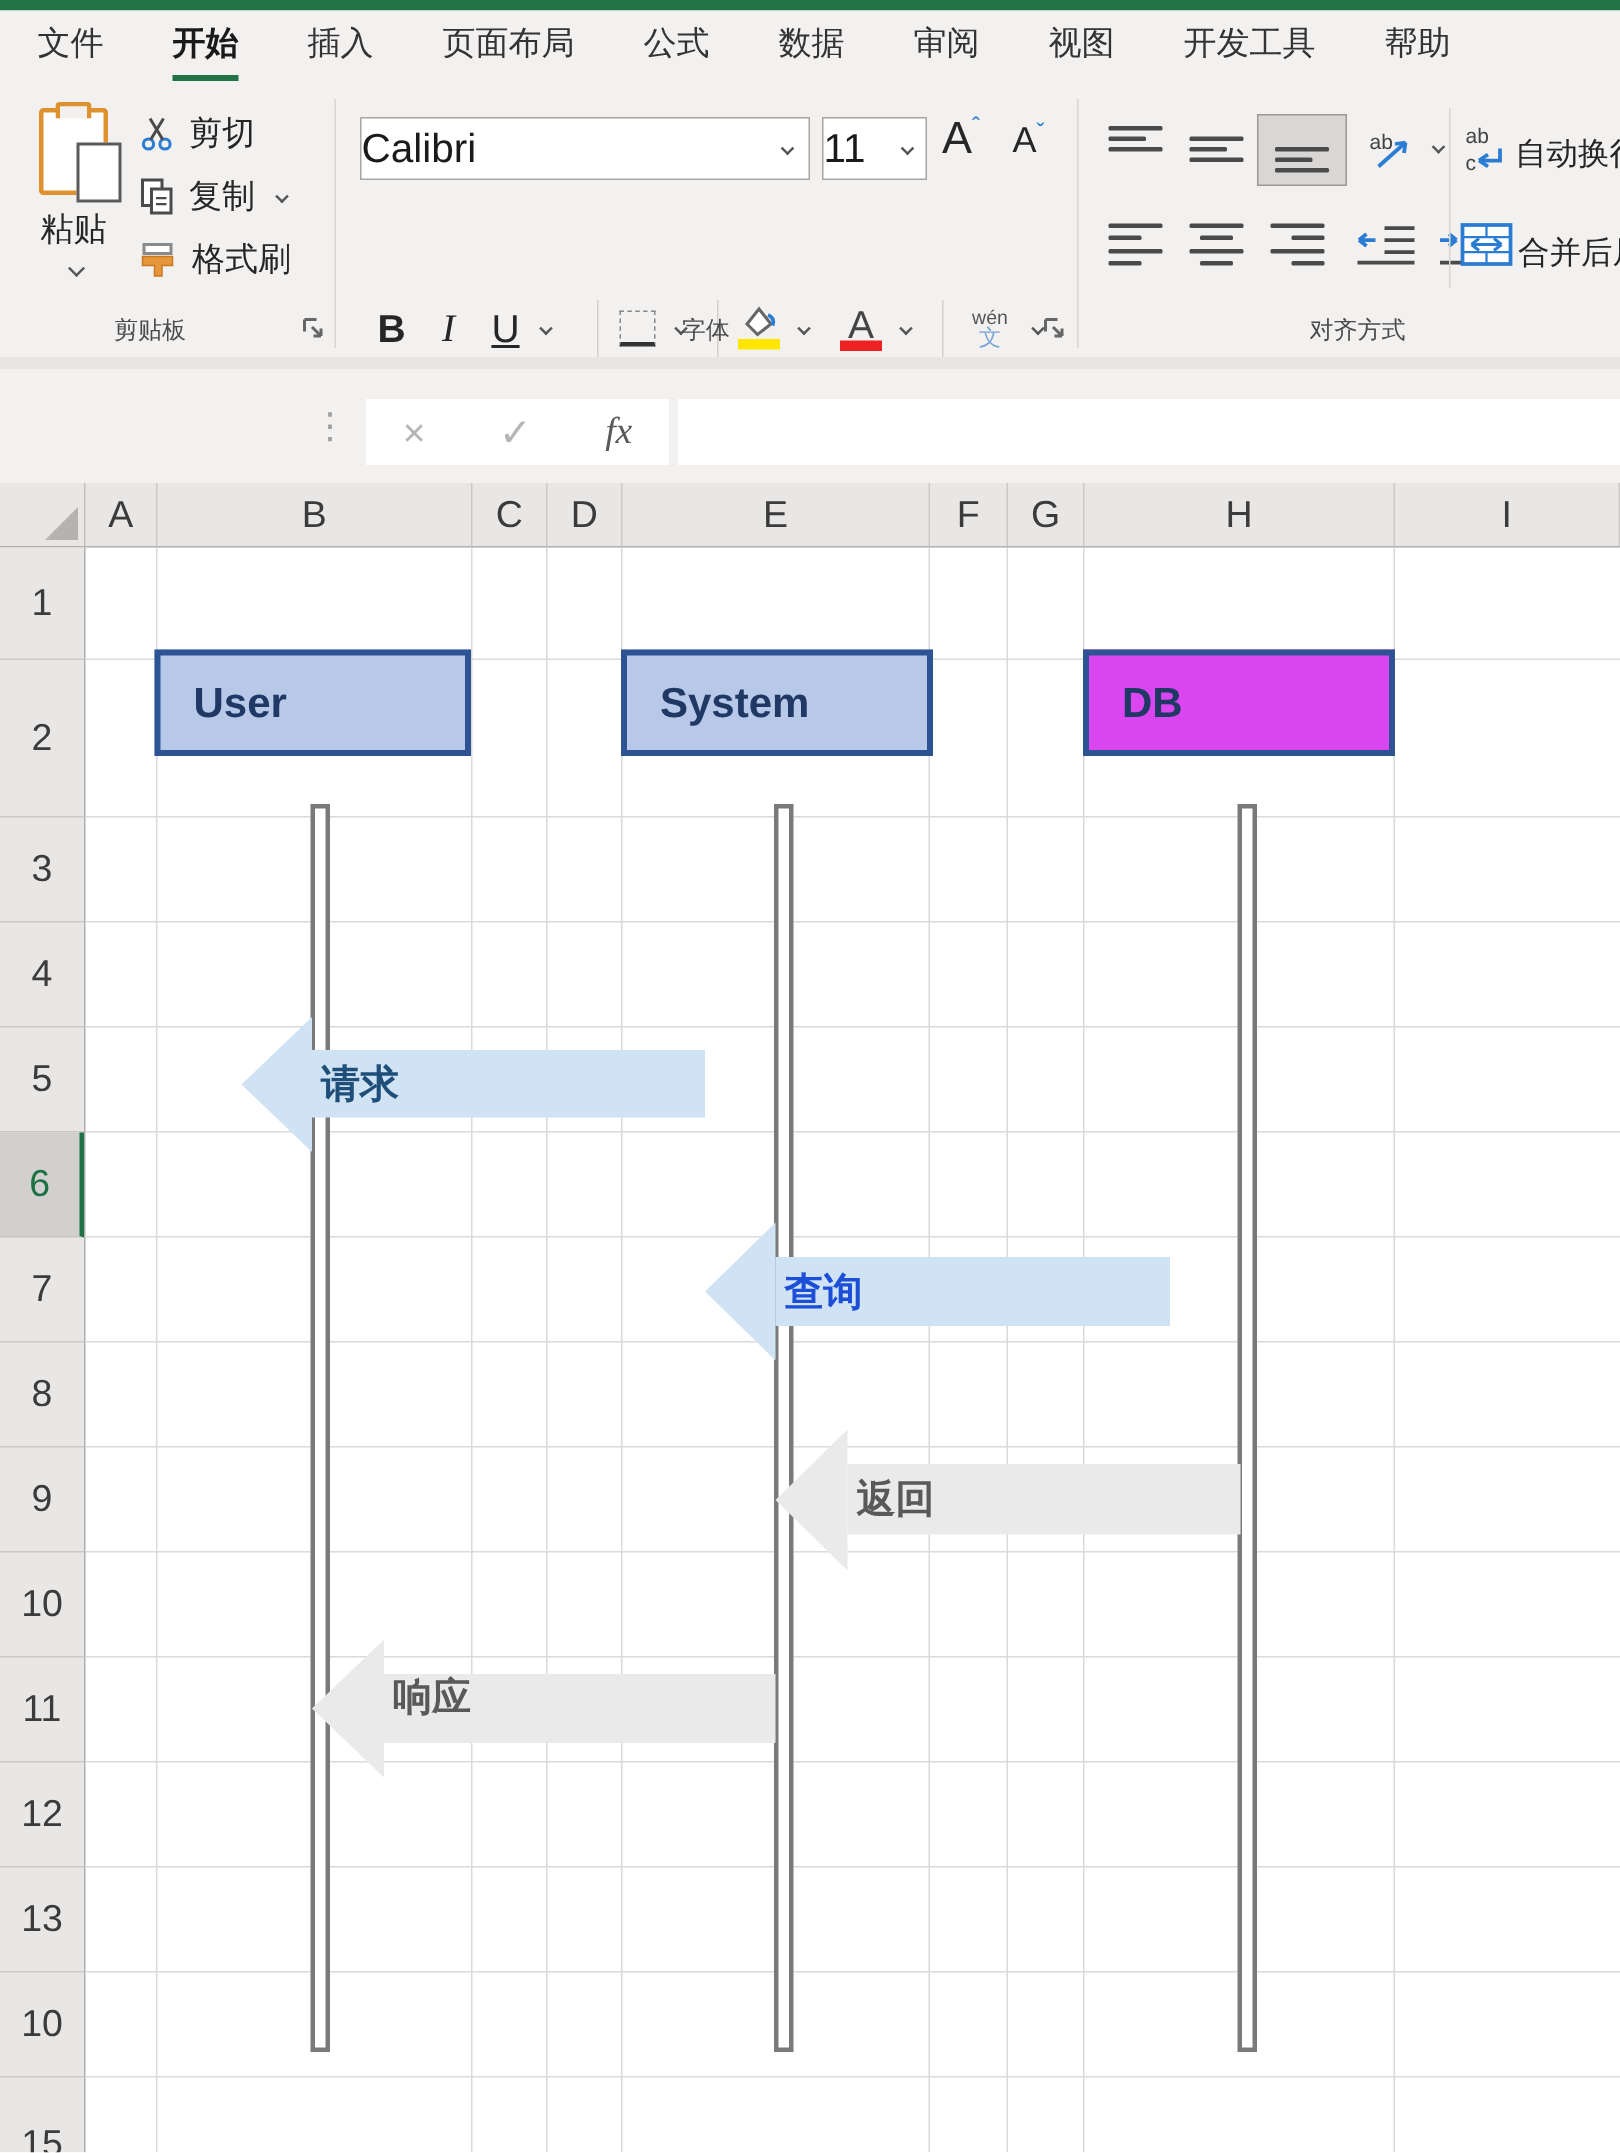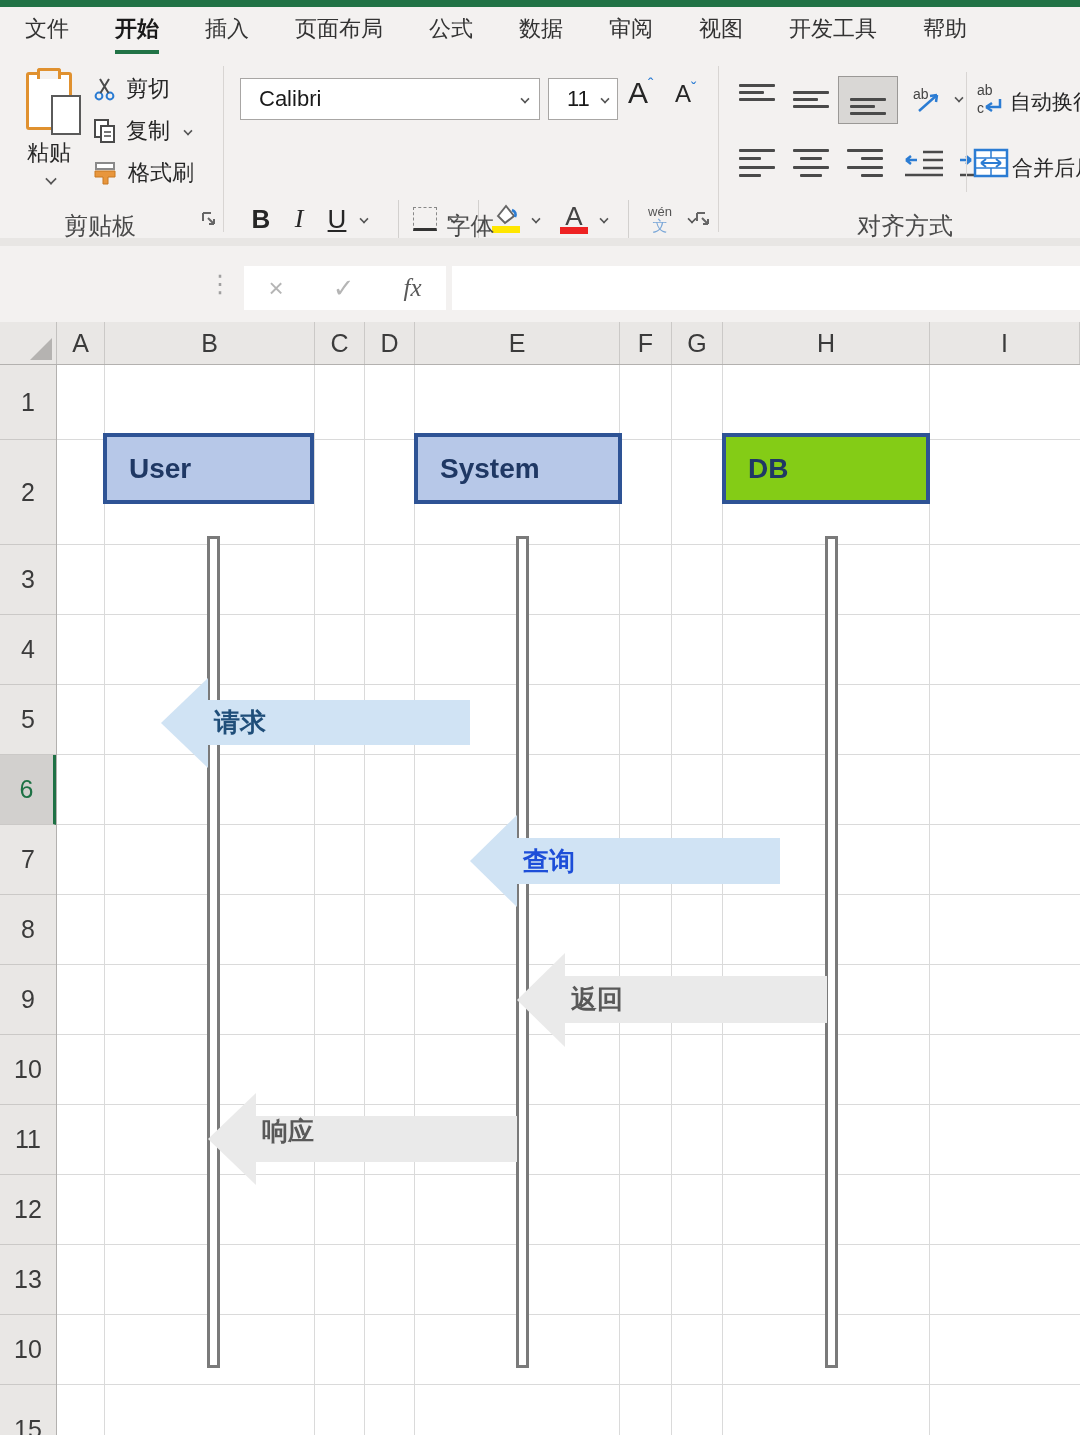--- a/index.html
+++ b/index.html
@@ -8,35 +8,35 @@
   #topstrip{position:absolute;left:0;top:0;width:1080px;height:7px;}
   
   #tabbar{position:absolute;left:0;top:7px;width:1080px;height:51px;background:#f3f1f0;display:flex;align-items:flex-end;padding-left:2px;box-sizing:border-box;}
   .tab{font-size:22px;color:#333;padding:0 23px 14px 23px;cursor:default;}
   .tab .lbl{padding-bottom:9px;}
   .tab.active{font-weight:bold;color:#1a1a1a;font-family:Liberation Serif, serif;}
   .tab.active .lbl{border-bottom:4px solid #217346;}
   
   #ribbon{position:absolute;left:0;top:58px;width:1080px;height:180px;background:#f3f1f0;}
   .gdiv{position:absolute;top:8px;width:1px;height:166px;background:#d8d5d3;}
-  .grouplabel{position:absolute;top:152px;font-size:24px;color:#4a4a4a;text-align:center;}
+  .grouplabel{position:absolute;top:152px;font-size:16px;color:#4a4a4a;text-align:center;}
   .launcher{position:absolute;top:152px;width:18px;height:18px;}
   .chv{display:inline-block;width:8px;height:8px;border-right:2px solid #555;border-bottom:2px solid #555;transform:rotate(45deg) scale(.8);margin-left:4px;vertical-align:middle;}
   .chv.sm{width:6px;height:6px;}
   
   #pasteBtn{position:absolute;left:10px;top:10px;width:78px;height:132px;display:flex;flex-direction:column;align-items:center;}
   .clip-outer{position:relative;width:40px;height:52px;border:3px solid #e0912f;border-radius:3px;background:#fff;margin-top:4px;}
   .clip-tab{position:absolute;left:8px;top:-7px;width:18px;height:8px;border:3px solid #e0912f;border-bottom:none;border-radius:3px 3px 0 0;background:#f3f1f0;}
   .clip-page{position:absolute;right:-12px;bottom:-8px;width:26px;height:36px;background:#fff;border:2px solid #5a5a5a;}
   #pasteBtn .plabel{font-size:22px;color:#262626;margin-top:8px;}
   .smallbtn{position:absolute;left:92px;height:38px;display:flex;align-items:center;}
   .smallbtn .slabel{font-size:22px;color:#262626;margin-left:8px;}
   
   .combo{position:absolute;background:#fff;border:1px solid #a8a6a4;display:flex;align-items:center;box-sizing:border-box;}
-  .combo .ctext{font-size:22px;color:#1a1a1a;padding-left:18px;flex:1;}
+  .combo .ctext{font-size:27px;color:#1a1a1a;padding-left:0;flex:1;}
   .fbtn{position:absolute;top:140px;height:42px;display:flex;align-items:center;justify-content:center;color:#262626;}
   .rowdiv{position:absolute;top:142px;width:1px;height:38px;background:#d2d0ce;}
   .colorbar{position:absolute;left:0;bottom:3px;width:28px;height:7px;}
   .bigA{font-size:30px;color:#262626;}
   .caret{font-size:16px;color:#2b7cd3;vertical-align:top;}
   
   .bars{display:flex;flex-direction:column;}
   .bars div{height:3px;background:#4a4a4a;border-radius:1px;}
   .alignbtn{position:absolute;display:flex;align-items:center;justify-content:center;}
   .selbox{background:#d9d7d5;border:1px solid #9a9896;}
@@ -369,21 +369,21 @@
         <div class="hline" style="top: 949px; left: 0px; width: 1023px;"></div>
         <div class="hline" style="top: 1019px; left: 0px; width: 1023px;"></div>
       </div>
   </div>
 
   <div id="shapes">
       <div class="actor" style="left: 103px; top: 433px; width: 211px; height: 71px; background: rgb(183, 200, 232); border: 4px solid rgb(46, 83, 149); color: rgb(31, 56, 100);">User</div>
       <div class="lifeline" style="left: 207px; top: 536px; width: 13px; height: 832px; border: 3px solid rgb(122, 122, 122);"></div>
       <div class="actor" style="left: 414px; top: 433px; width: 208px; height: 71px; background: rgb(183, 200, 232); border: 4px solid rgb(46, 83, 149); color: rgb(31, 56, 100);">System</div>
       <div class="lifeline" style="left: 516px; top: 536px; width: 13px; height: 832px; border: 3px solid rgb(122, 122, 122);"></div>
-      <div class="actor" style="left: 722px; top: 433px; width: 208px; height: 71px; background: #84cc16; border: 4px solid rgb(46, 83, 149); color: rgb(31, 56, 100);">DB</div>
+      <div class="actor" style="left: 722px; top: 433px; width: 208px; height: 71px; background: #d946ef; border: 4px solid rgb(46, 83, 149); color: rgb(31, 56, 100);">DB</div>
       <div class="lifeline" style="left: 825px; top: 536px; width: 13px; height: 832px; border: 3px solid rgb(122, 122, 122);"></div>
       <div class="msgbody" style="left: 208px; top: 700px; width: 262px; height: 45px; background: rgb(208, 227, 244);"></div>
       <div class="msghead" style="left: 161px; top: 677.5px; border-top: 45px solid transparent; border-bottom: 45px solid transparent; border-right: 47px solid rgb(208, 227, 244);"></div>
       <div class="msglabel" style="left: 214px; top: 700px; height: 45px; color: rgb(31, 78, 121);">请求</div>
       <div class="msgbody" style="left: 517px; top: 838px; width: 263px; height: 46px; background: rgb(208, 227, 244);"></div>
       <div class="msghead" style="left: 470px; top: 815px; border-top: 46px solid transparent; border-bottom: 46px solid transparent; border-right: 47px solid rgb(208, 227, 244);"></div>
       <div class="msglabel" style="left: 523px; top: 838px; height: 46px; color: #1d4ed8; text-align: center;">查询</div>
       <div class="msgbody" style="left: 565px; top: 976px; width: 262px; height: 47px; background: rgb(234, 234, 234);"></div>
       <div class="msghead" style="left: 517px; top: 952.5px; border-top: 47px solid transparent; border-bottom: 47px solid transparent; border-right: 48px solid rgb(234, 234, 234);"></div>
       <div class="msglabel" style="left: 571px; top: 976px; height: 47px; color: rgb(89, 89, 89);">返回</div>

